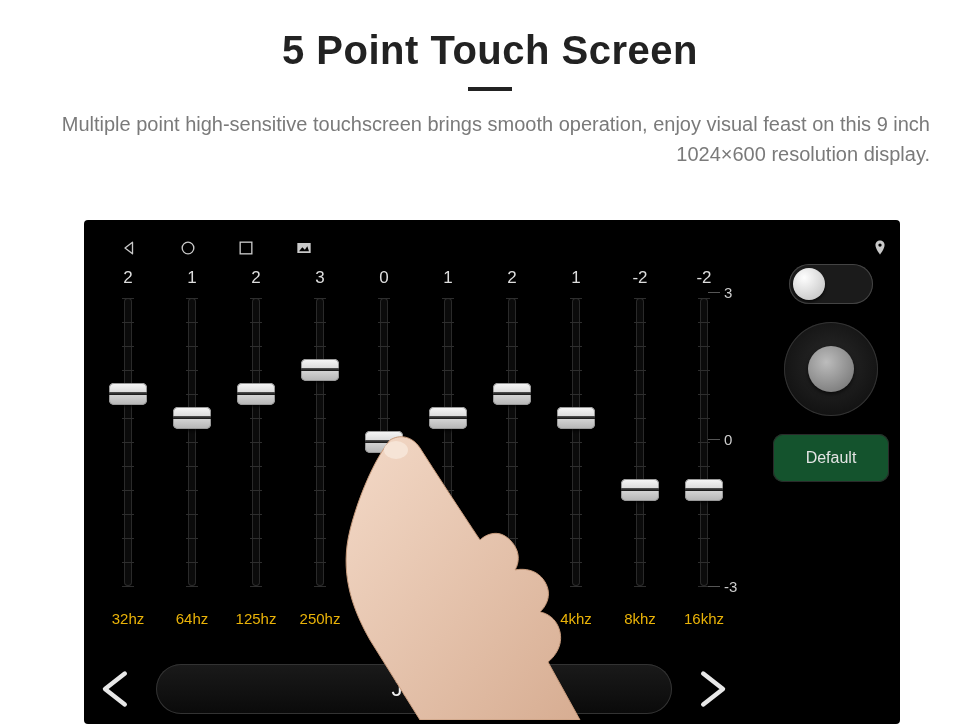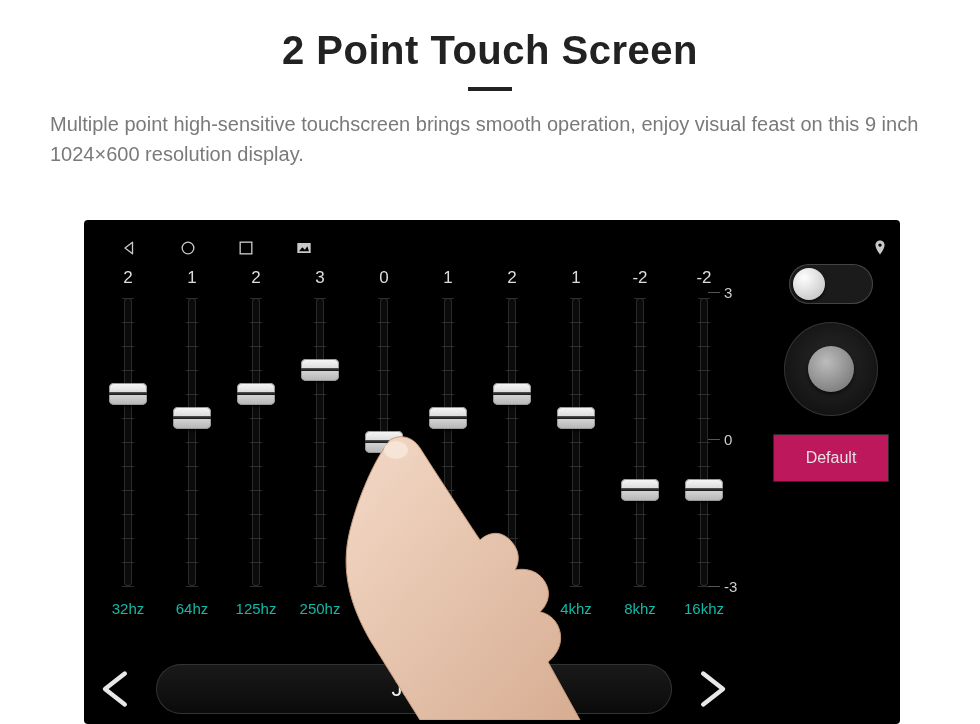--- a/index.html
+++ b/index.html
@@ -1,68 +1,68 @@
 <!DOCTYPE html>
 <html><head>
 <meta charset="utf-8">
 <style>
   * { box-sizing: border-box; margin: 0; padding: 0; }
   html, body { width: 980px; height: 724px; background: #f0f0f0; font-family: -apple-system, Helvetica, Arial, sans-serif; overflow: hidden; }
   .canvas { width: 980px; height: 724px; background: #fff; position: relative; }
   .title { text-align: center; font-size: 40px; font-weight: 700; color: #222; padding-top: 28px; letter-spacing: .5px; }
   .title-underline { width: 44px; height: 4px; background: #222; margin: 14px auto 0; }
-  .subtitle { text-align: left; color: #7a7a7a; font-size: 20px; line-height: 1.5; padding: 18px 50px 0; font-weight: 300; }
+  .subtitle { text-align: right; color: #7a7a7a; font-size: 20px; line-height: 1.5; padding: 18px 50px 0; font-weight: 300; }
   .display-wrap { position: absolute; left: 84px; top: 220px; width: 820px; height: 504px; }
   .device { position: absolute; left: 0; top: 0; width: 816px; height: 504px; background: #000; border-radius: 4px; padding: 14px 10px 14px 10px; }
   .navbar { height: 28px; display: flex; align-items: center; gap: 38px; padding-left: 26px; }
   .navicon { width: 20px; height: 20px; display: flex; align-items: center; justify-content: center; cursor: pointer; }
   .navicon svg { width: 100%; height: 100%; }
   .nav-spacer { flex: 1; }
   .eq-area { position: relative; height: 394px; margin-top: 6px; display: flex; }
   .sliders { position: relative; width: 660px; height: 100%; padding-left: 10px; }
   .slider-col { position: absolute; top: 0; width: 60px; text-align: center; }
   .slider-val { color: #ddd; font-size: 17px; height: 24px; }
   .track { position: relative; width: 8px; height: 288px; margin: 6px auto 0; background: linear-gradient(#0b0b0b,#0b0b0b); border-radius: 4px; box-shadow: inset 0 0 0 1px #2a2a2a; }
   .tick { position: absolute; left: -2px; width: 12px; height: 1px; background: #2e2e2e; }
   .thumb { position: absolute; left: -15px; width: 38px; height: 22px; border-radius: 5px;
            background: linear-gradient(#f8f8f8,#b5b5b5); box-shadow: 0 2px 3px rgba(0,0,0,.7), inset 0 0 0 1px #999; cursor: grab; }
   .thumb:before { content:""; position:absolute; left:0; right:0; top:9px; height:3px; background:linear-gradient(#555,#111); }
-  .slider-freq { color: #14b8a6; font-size: 15px; margin-top: 14px; }
+  .slider-freq { color: #eab308; font-size: 15px; margin-top: 24px; }
   .scale { position: absolute; right: 150px; top: 24px; width: 30px; height: 294px; color: #ccc; font-size: 15px; }
   .scale-line { position:absolute; left:-2px; width:12px; height:1px; background:#565656; }
   .scale-label { position:absolute; left:14px; transform:translateY(-50%); }
   .sidebar { position: absolute; right: 2px; top: 44px; width: 134px; display:flex; flex-direction:column; gap: 18px; align-items: center; }
   .toggle { width: 84px; height: 40px; background:#1b1b1b; border-radius:20px; position:relative; box-shadow:inset 0 0 0 1px #444; cursor:pointer; }
   .toggle-knob { position:absolute; left:4px; top:4px; width:32px; height:32px; border-radius:50%;
                  background:radial-gradient(circle at 35% 30%, #fefefe, #bcbcbc); box-shadow:0 2px 3px rgba(0,0,0,.7); }
   .dial { width: 94px; height: 94px; border-radius:50%; background:radial-gradient(circle at 50% 45%, #2a2a2a, #0a0a0a);
           box-shadow:inset 0 0 0 1px #333, 0 3px 6px rgba(0,0,0,.8); display:flex; align-items:center; justify-content:center; cursor:pointer; }
   .dial-inner { width:46px; height:46px; border-radius:50%; background:radial-gradient(circle at 40% 35%, #bcbcbc,#6d6d6d); box-shadow:0 2px 4px rgba(0,0,0,.7); }
-  .side-btn { width: 116px; height: 48px; background:#be185d; color:#e4e4e4; font-size:16px; border-radius:2px;
+  .side-btn { width: 116px; height: 48px; background:#14532d; color:#e4e4e4; font-size:16px; border-radius:10px;
               display:flex; align-items:center; justify-content:center; box-shadow:inset 0 0 0 1px #2a2a2a; cursor:pointer; overflow:hidden; white-space:nowrap; }
   .preset-row { position:absolute; left:10px; bottom:6px; width:640px; height:58px; display:flex; align-items:center; gap:18px; }
   .arrow { width:44px; height:44px; display:flex; align-items:center; justify-content:center; cursor:pointer; }
   .arrow svg { width:100%; height:100%; }
   .preset-pill { flex:1; height:50px; border-radius:26px; background:linear-gradient(#1a1a1a,#0a0a0a);
                  box-shadow:inset 0 0 0 1px #333, 0 2px 4px rgba(0,0,0,.7); display:flex; align-items:center; justify-content:center;
                  color:#f0f0f0; font-size:22px; cursor:pointer; }
   .badge { position:absolute; right:10px; top:206px; width:140px; height:130px; border:3px solid #ff5a1f; background:#ff5a1f;
            box-shadow:0 4px 10px rgba(0,0,0,.25); color:#fff; padding:10px 6px 4px; text-align:center; }
   .badge:before { content:""; position:absolute; left:-12px; top:-12px; width:148px; height:138px; border:3px solid #ff5a1f; pointer-events:none; }
   .badge-title { font-size:20px; font-weight:400; }
   .badge-under { width:36px; height:3px; background:#fff; margin:8px auto 0; }
   .badge-val { font-size:54px; font-weight:500; margin-top:2px; }
   .hand { position:absolute; left:330px; top:430px; width:260px; height:290px; pointer-events:none; }
   .hand svg { width:100%; height:100%; }
 </style>
 </head>
 <body>
 
 <div class="canvas">
-  <h1 class="title">2 Point Touch Screen</h1>
+  <h1 class="title">5 Point Touch Screen</h1>
   <div class="title-underline"></div>
   <p class="subtitle">Multiple point high-sensitive touchscreen brings smooth operation, enjoy visual feast on this 9 inch 1024×600 resolution display.</p>
 
   <div class="display-wrap">
     <div class="device">
 
       <div class="navbar">
         <span class="navicon">
           <svg viewBox="0 0 24 24">
               <path d="M15 5 L6 12 L15 19 Z" fill="none" stroke="#c9c9c9" stroke-width="1.6" stroke-linejoin="round"></path>

